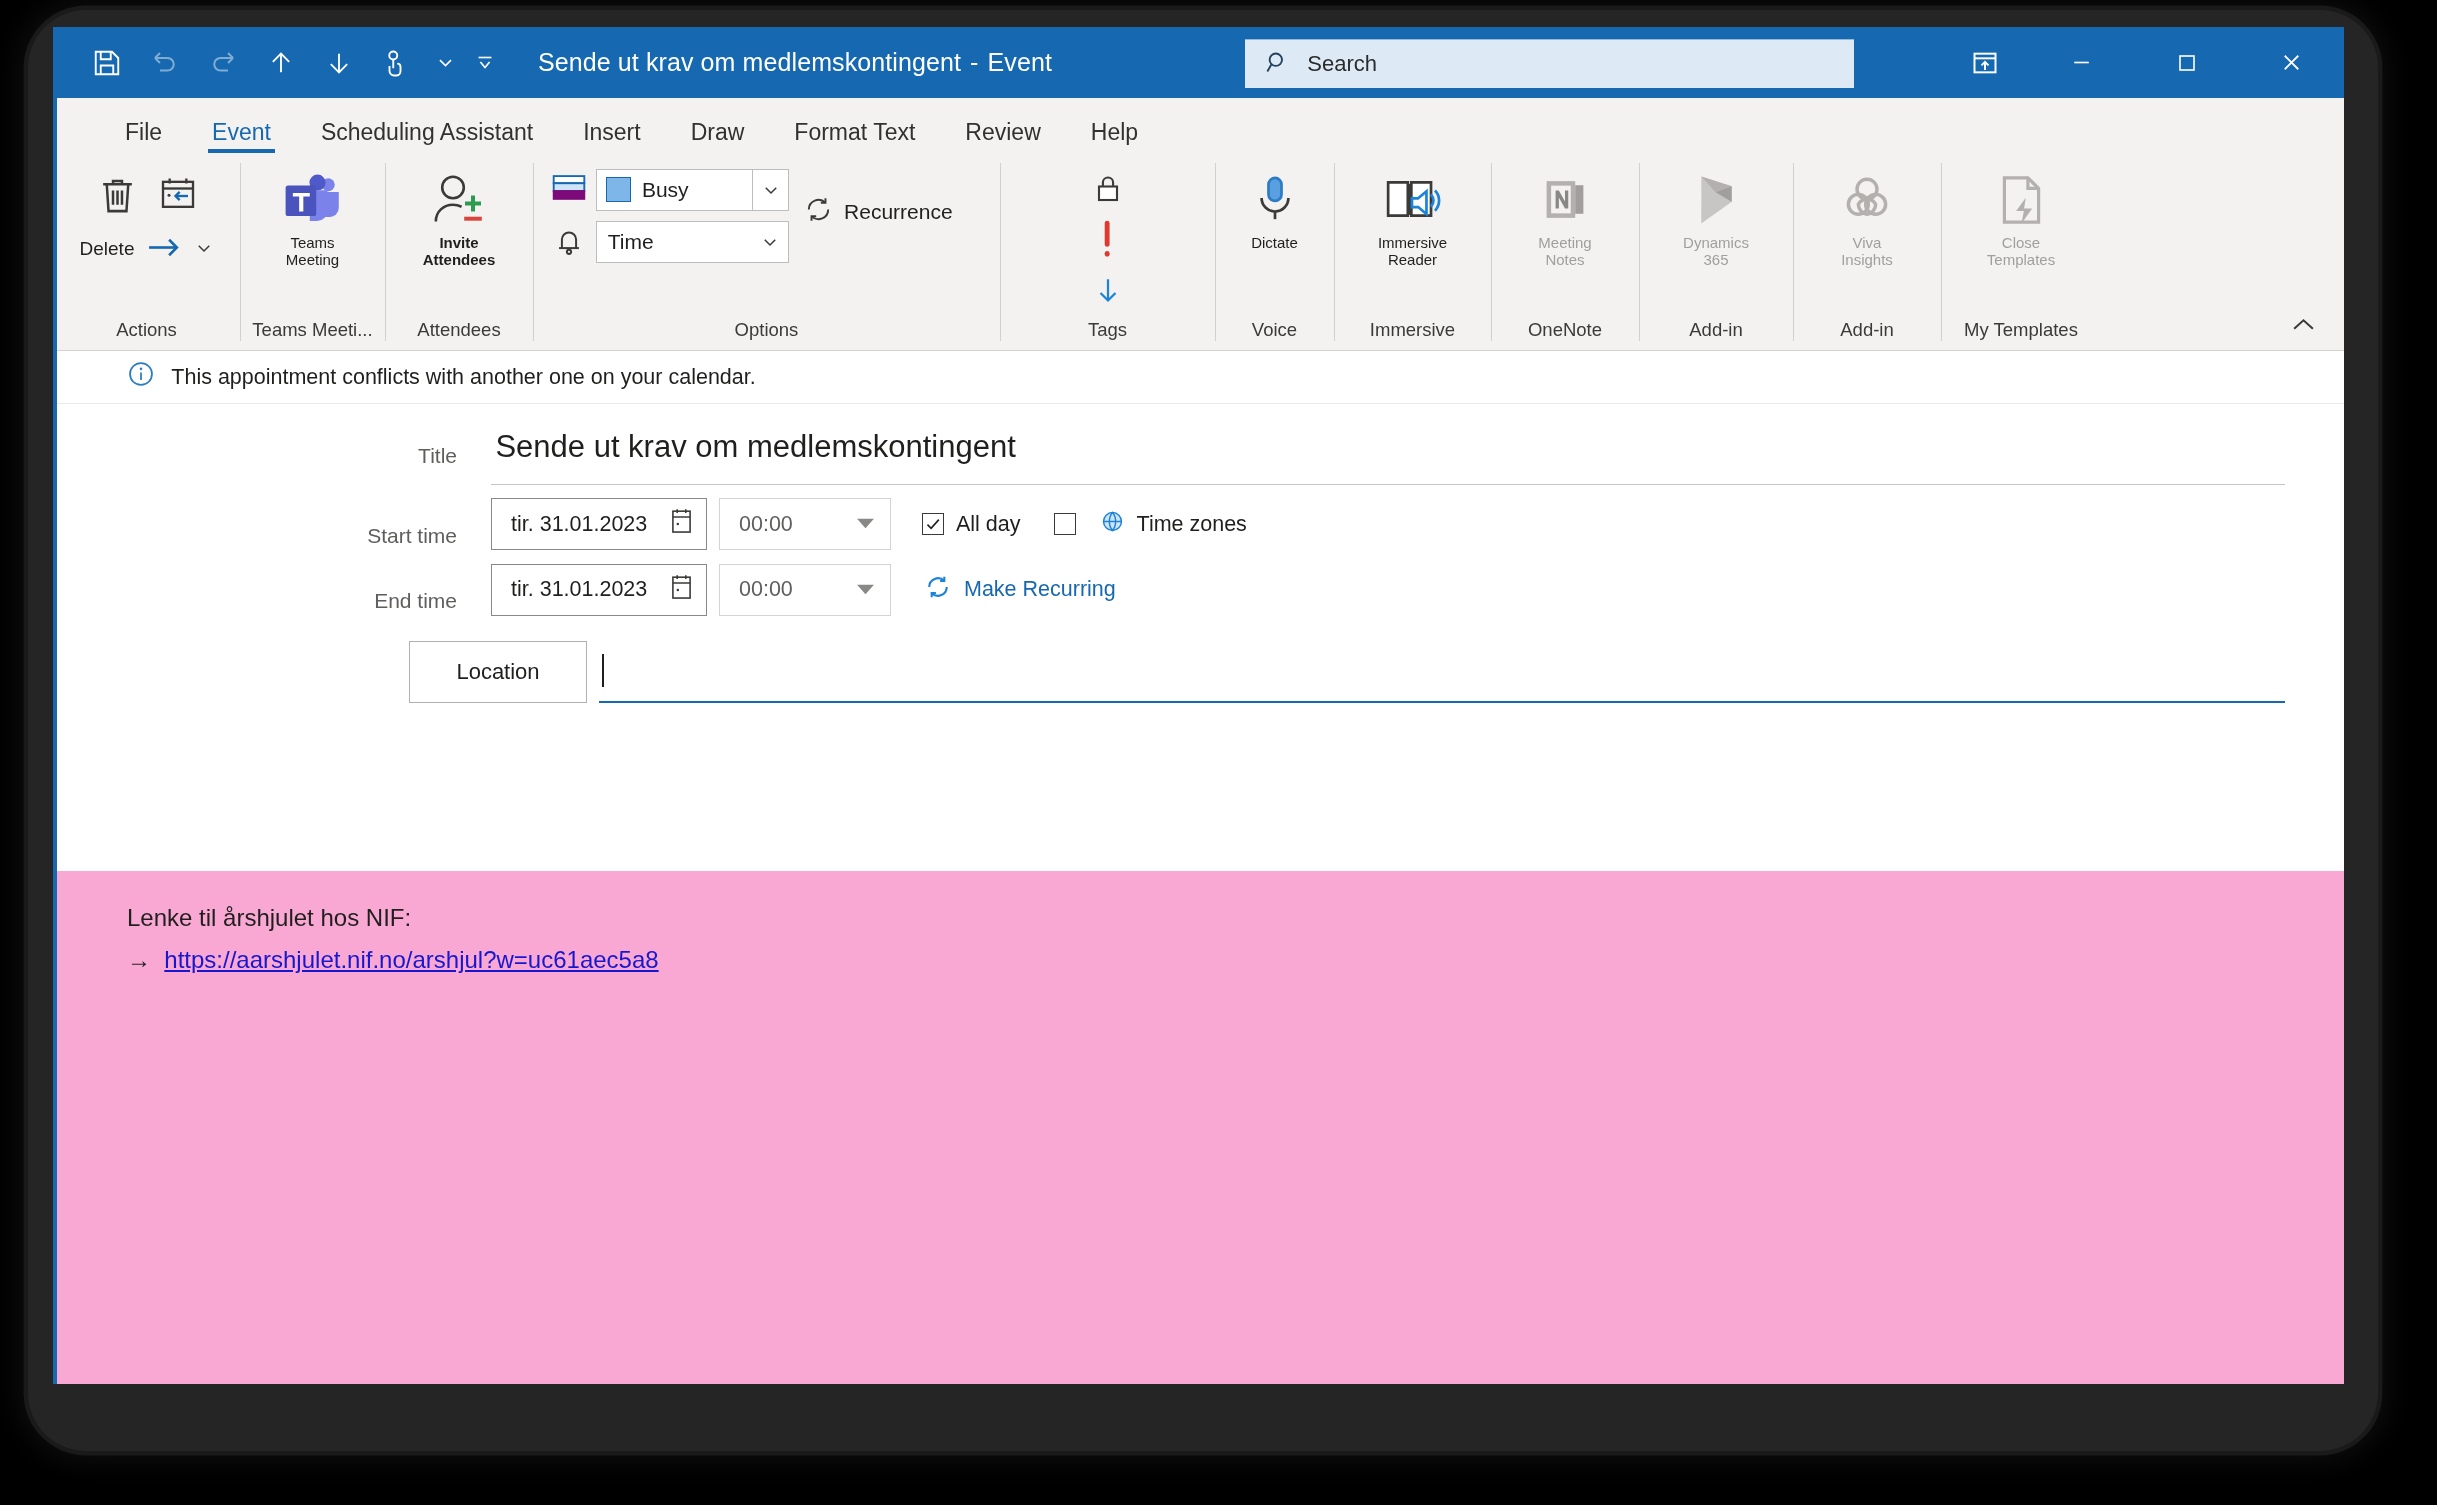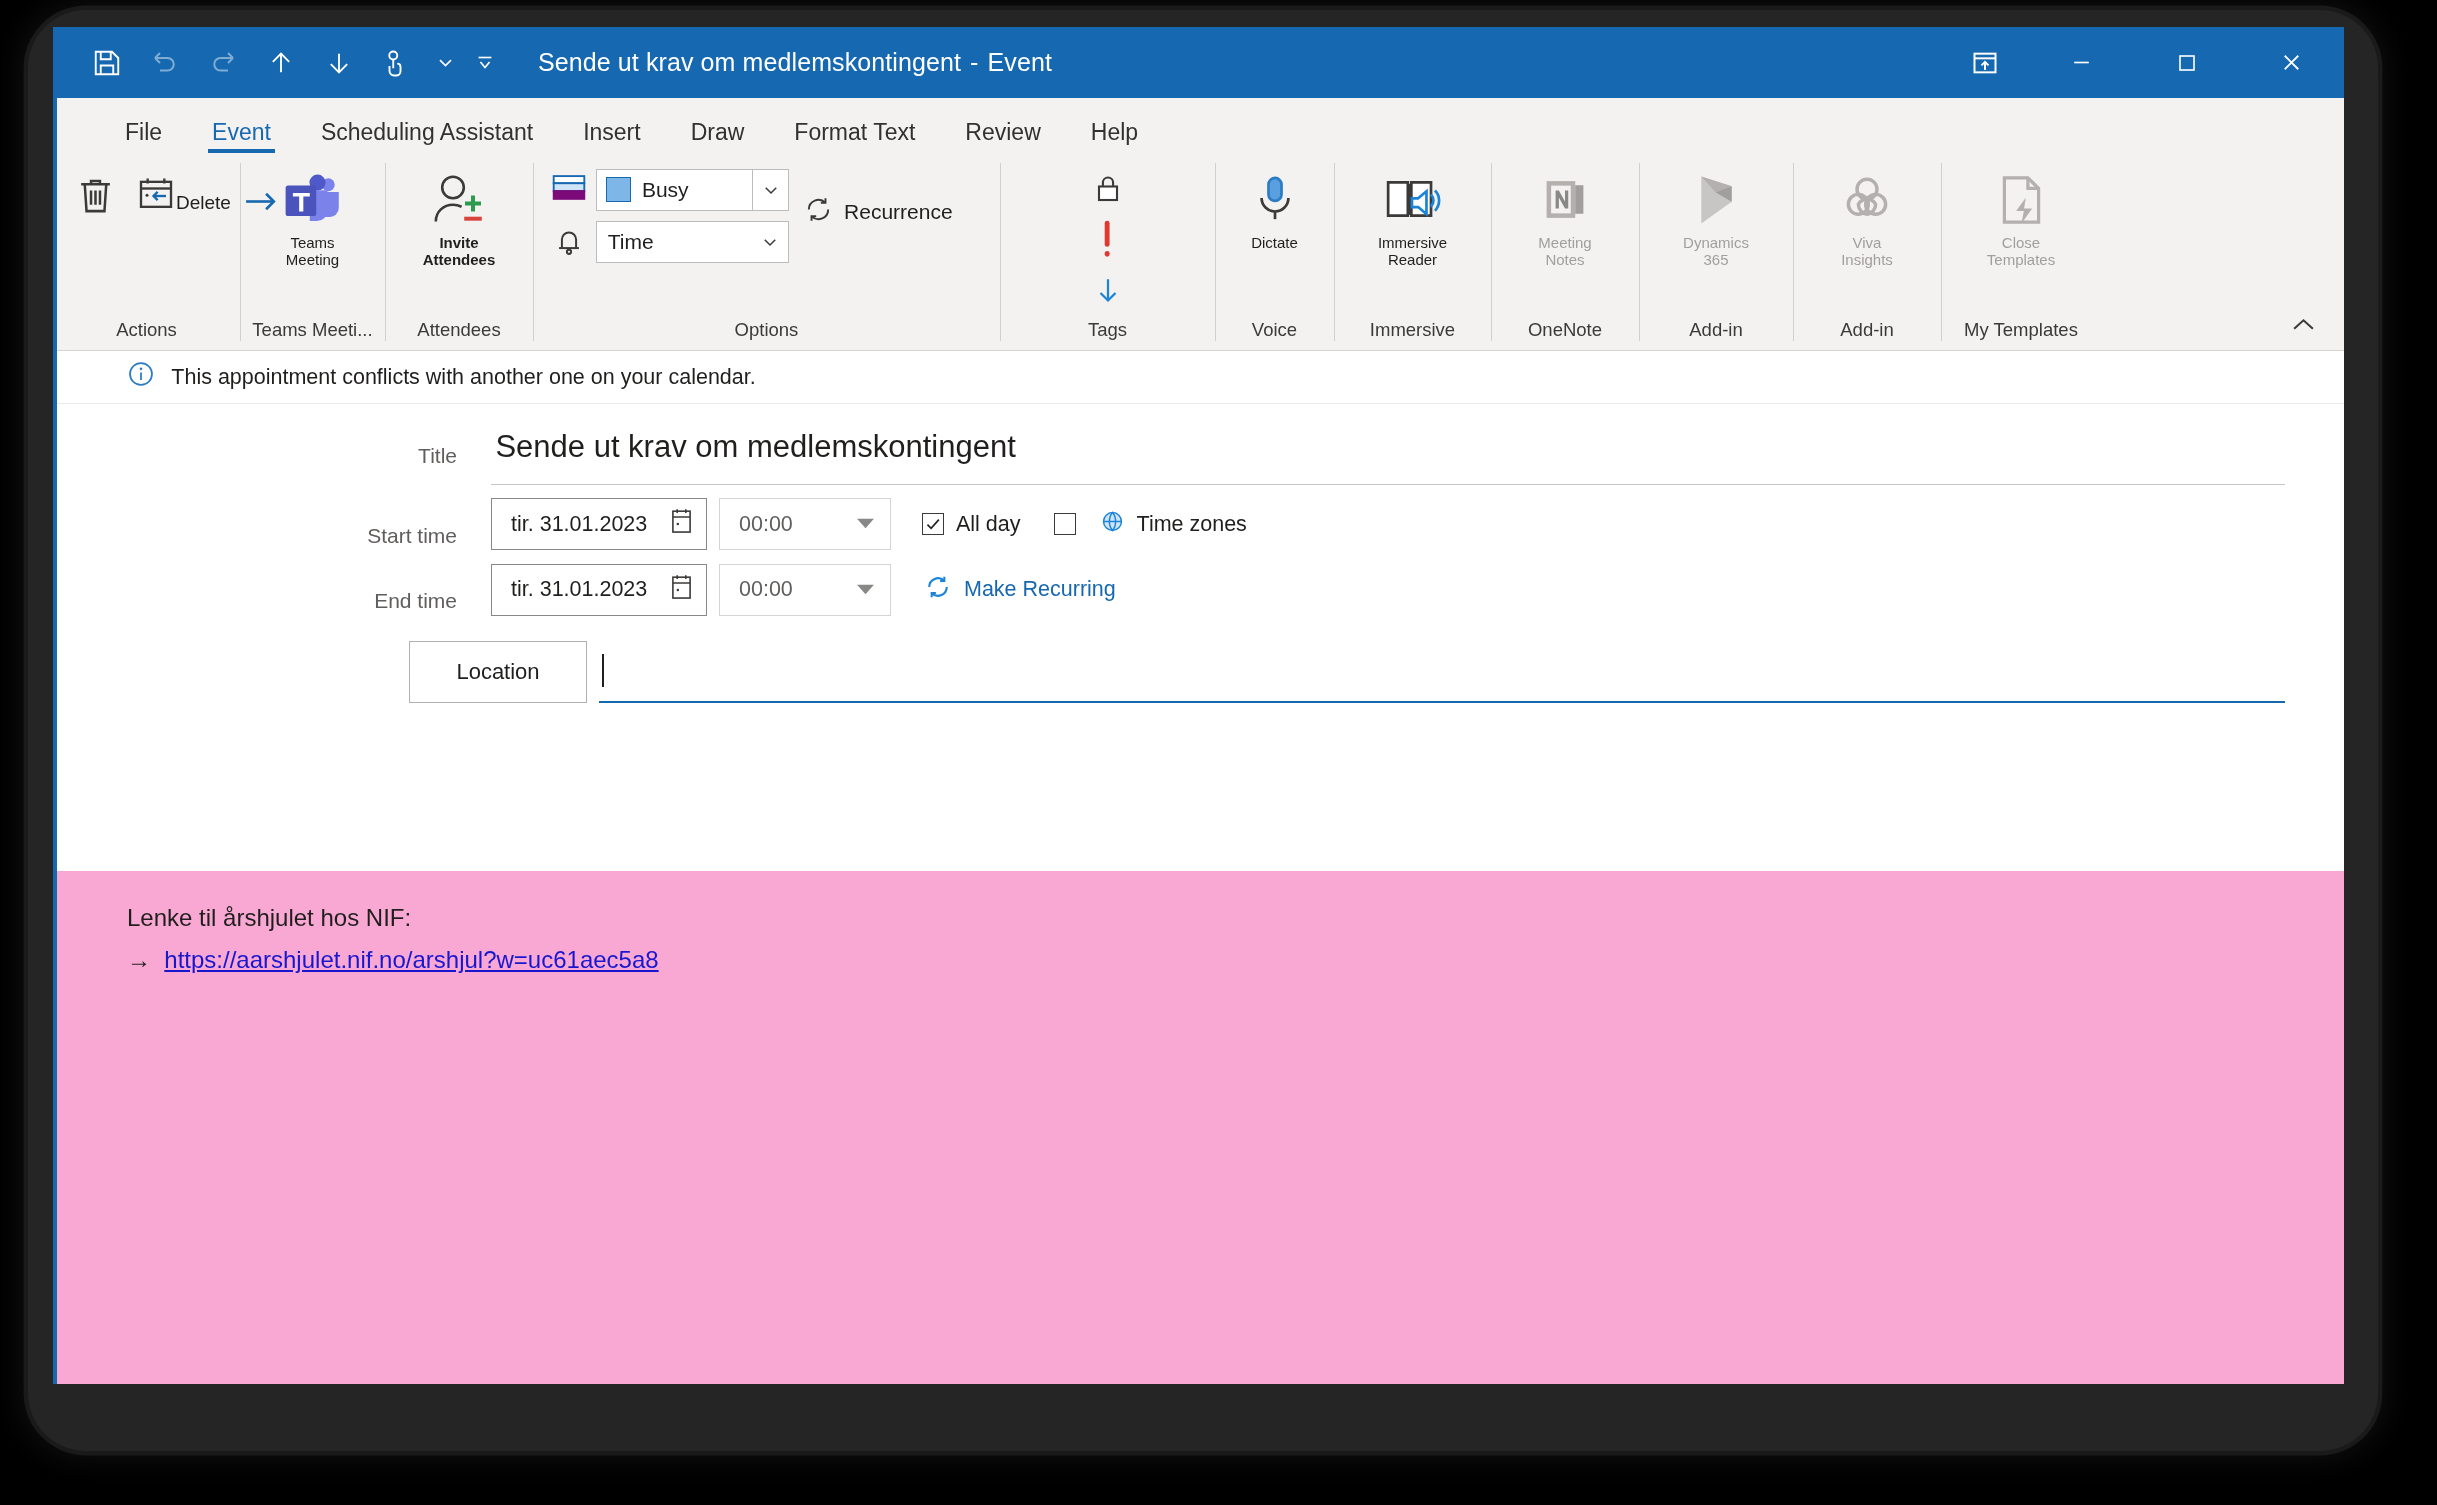--- a/index.html
+++ b/index.html
@@ -147,21 +147,21 @@
     color: #201f1e;
     font-size: 15px;
     line-height: 1.12;
     text-align: center;
   }
   .big-btn .glyph { height: 56px; display:flex; align-items:center; justify-content:center; margin-bottom: 7.4px; }
   .big-btn.disabled { color: #a19f9d; }
   .big-btn .lbl { white-space: pre-line; }
 
   
-  .delete-group { display: flex; flex-direction: row; align-items: center; width: 145px; padding-top: 7.4px; }
+  .delete-group { display: flex; flex-direction: column; align-items: center; width: 145px; padding-top: 7.4px; }
   .delete-icons { display: flex; align-items: flex-start; gap: 19px; height: 56px; }
   .delete-row2 { display: flex; align-items: center; gap: 12px; margin-top: 7.4px; }
   .delete-row2 .lbl { font-size: 19px; color: #201f1e; }
 
   
   .opt-col { display: flex; flex-direction: column; gap: 10.4px; padding-top: 4.4px; }
   .opt-line { display: flex; align-items: center; gap: 10.4px; }
   .combo {
     display: flex; align-items: center;
     height: 42px; width: 193px;
@@ -404,20 +404,29 @@
             <path d="M5 6h14"></path>
               <path d="M7 11l5 6 5-6"></path>
           </svg>
         </div>
       </div>
 
       <div class="title-text">
         <span>Sende ut krav om medlemskontingent</span><span class="sep">-</span><span>Event</span>
       </div>
 
+      <div class="search-wrap">
+        <span class="search-icon">
+          <svg width="27" height="27" viewBox="0 0 24 24" fill="none" stroke="#24415e" stroke-width="1.7">
+            <circle cx="10.5" cy="9.5" r="5.5"></circle>
+              <path d="M6.5 13.8L3 20"></path>
+          </svg>
+        </span>
+        <span class="search-ph">Search</span>
+      </div>
 
       <div class="win-ctrls">
         <div class="win-btn ribbon-display">
           <svg width="28" height="28" viewBox="0 0 24 24" fill="none" stroke="#ffffff" stroke-width="1.7">
             <rect x="3" y="4" width="18" height="16"></rect>
               <path d="M3 8h18"></path>
             <path d="M12 18v-6"></path>
               <path d="M9 14l3-3 3 3"></path>
           </svg>
         </div>

